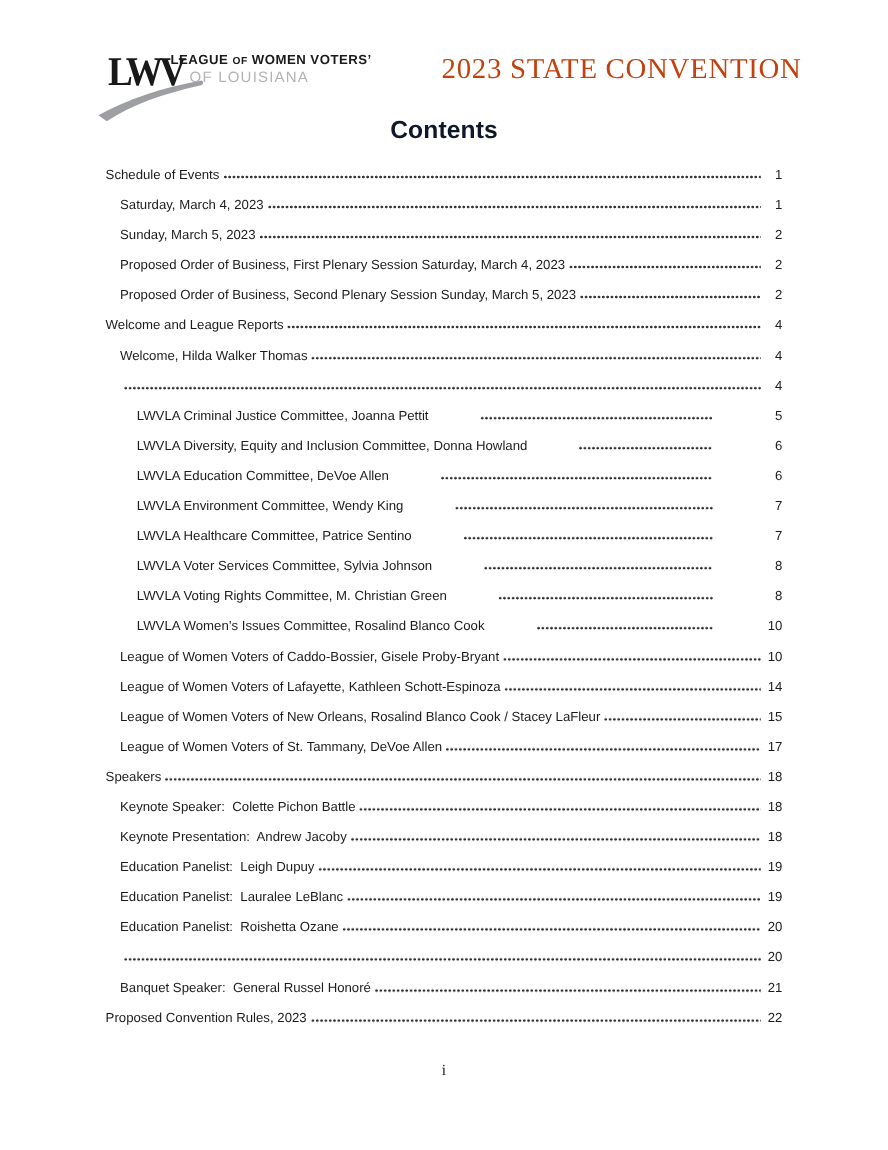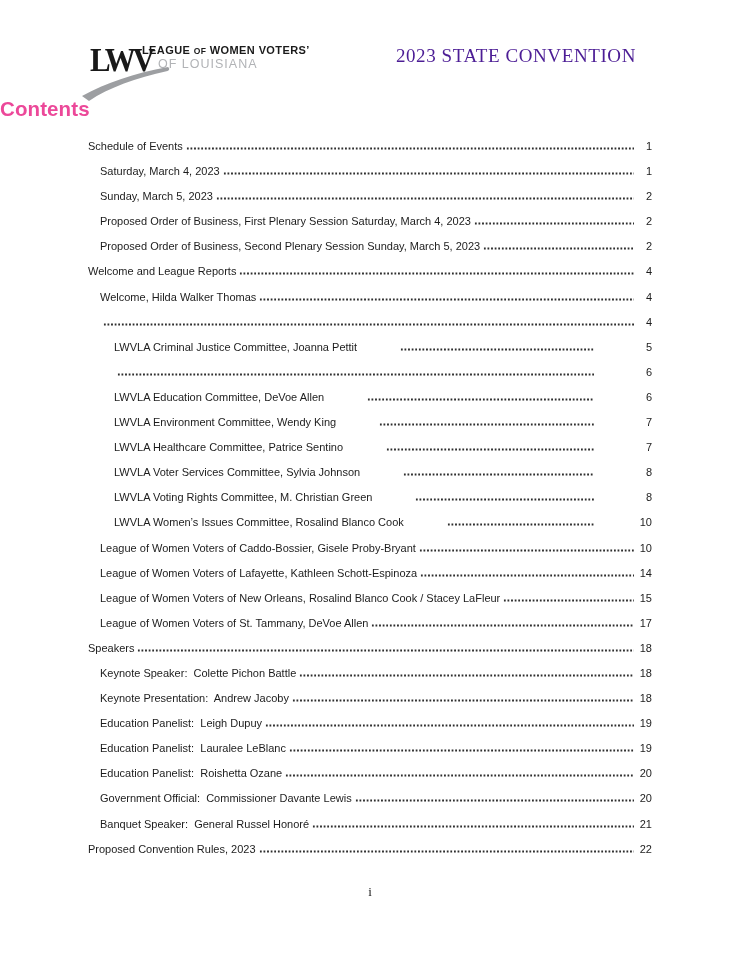--- a/index.html
+++ b/index.html
@@ -39,32 +39,32 @@
   .logo-line1 {
     font-size: 11px; font-weight: 700; letter-spacing: 0.4px;
     color: #1a1a1a;
   }
   .logo-line1 .of-small { font-size: 8.5px; text-align: right; }
   .logo-line2 {
     font-size: 12.5px; font-weight: 400; letter-spacing: 1px;
     color: #b1b3b6; margin-top: 1px; margin-left: 16px;
   }
   .header-title {
-    position: absolute; top: 45px; right: 104px;
+    position: absolute; top: 45px; right: 72px;
     font-family: "Liberation Serif", serif;
-    font-size: 19px; letter-spacing: 0.6px;
-    color: #4c1d95;
+    font-size: 24px; letter-spacing: 0.6px;
+    color: #c2410c;
     white-space: nowrap;
   }
 
   
   .toc-title {
     position: absolute; top: 97px; left: 0; width: 100%;
-    text-align: left;
-    font-size: 20.5px; font-weight: 700; color: #ec4899;
+    text-align: center;
+    font-size: 20.5px; font-weight: 700; color: #0f172a;
     letter-spacing: 0.1px;
   }
 
   
   .toc {
     position: absolute; top: 134px; left: 88px; right: 88px;
   }
   .toc-row {
     display: flex; align-items: baseline;
     line-height: 25.1px; height: 25.1px;
@@ -167,20 +167,21 @@
     <span class="toc-page">4</span>
   </a>
 
   <a class="toc-row lvl-3">
     <span class="toc-label">LWVLA Criminal Justice Committee, Joanna Pettit</span>
     <span class="toc-leader"></span>
     <span class="toc-page">5</span>
   </a>
 
   <a class="toc-row lvl-3">
+    <span class="toc-label">LWVLA Diversity, Equity and Inclusion Committee, Donna Howland</span>
     <span class="toc-leader"></span>
     <span class="toc-page">6</span>
   </a>
 
   <a class="toc-row lvl-3">
     <span class="toc-label">LWVLA Education Committee, DeVoe Allen</span>
     <span class="toc-leader"></span>
     <span class="toc-page">6</span>
   </a>
 
@@ -268,21 +269,20 @@
     <span class="toc-page">19</span>
   </a>
 
   <a class="toc-row lvl-2">
     <span class="toc-label">Education Panelist:  Roishetta Ozane</span>
     <span class="toc-leader"></span>
     <span class="toc-page">20</span>
   </a>
 
   <a class="toc-row lvl-2">
-    <span class="toc-label">Government Official:  Commissioner Davante Lewis</span>
     <span class="toc-leader"></span>
     <span class="toc-page">20</span>
   </a>
 
   <a class="toc-row lvl-2">
     <span class="toc-label">Banquet Speaker:  General Russel Honoré</span>
     <span class="toc-leader"></span>
     <span class="toc-page">21</span>
   </a>
 

